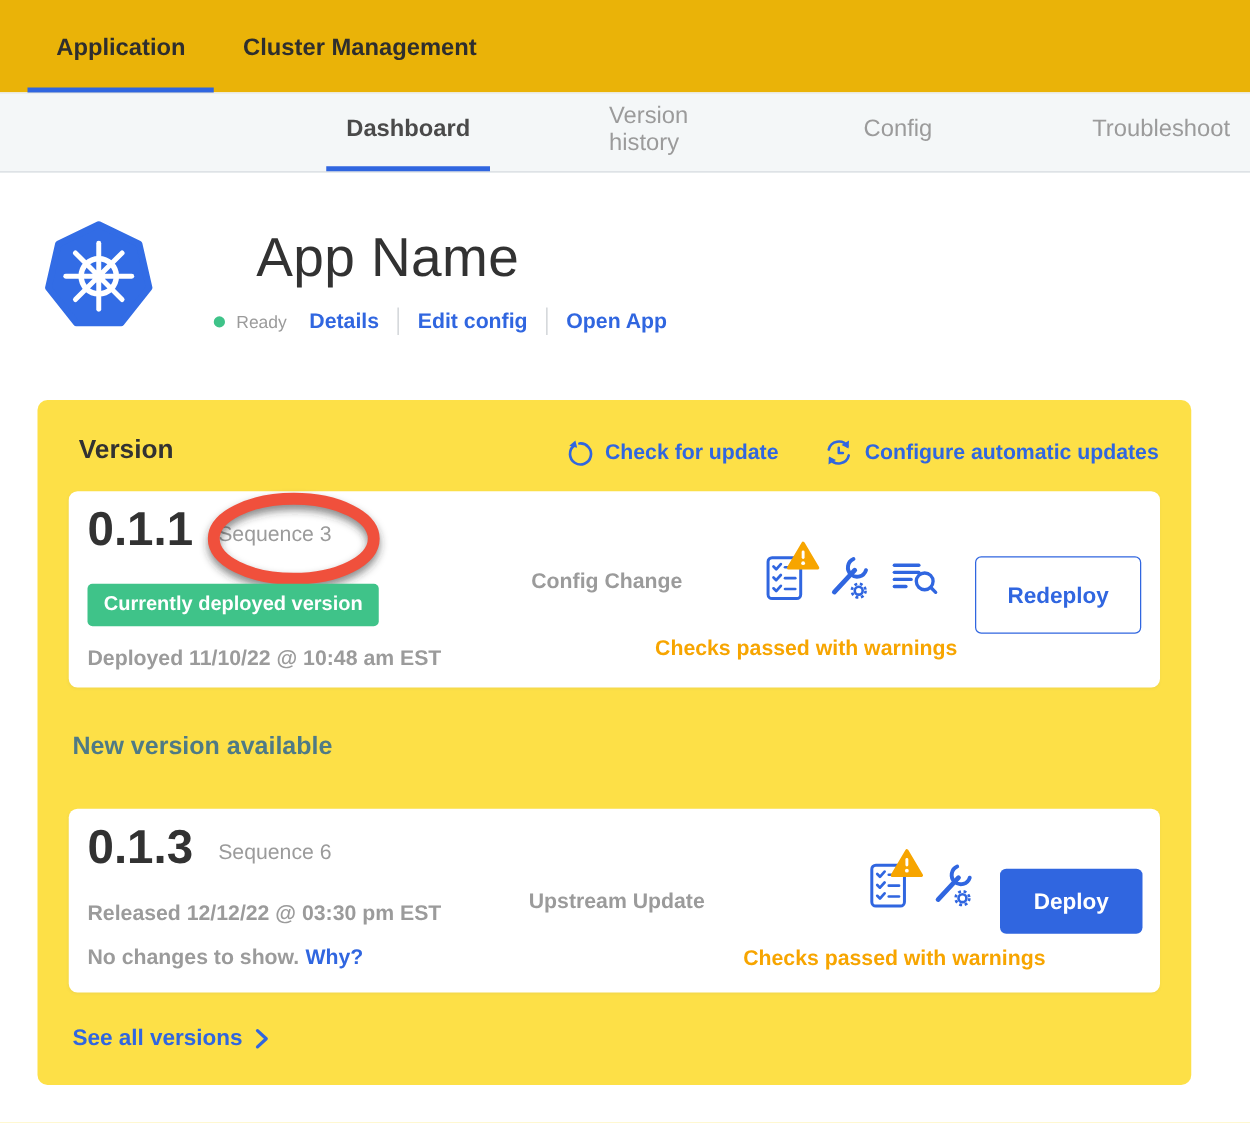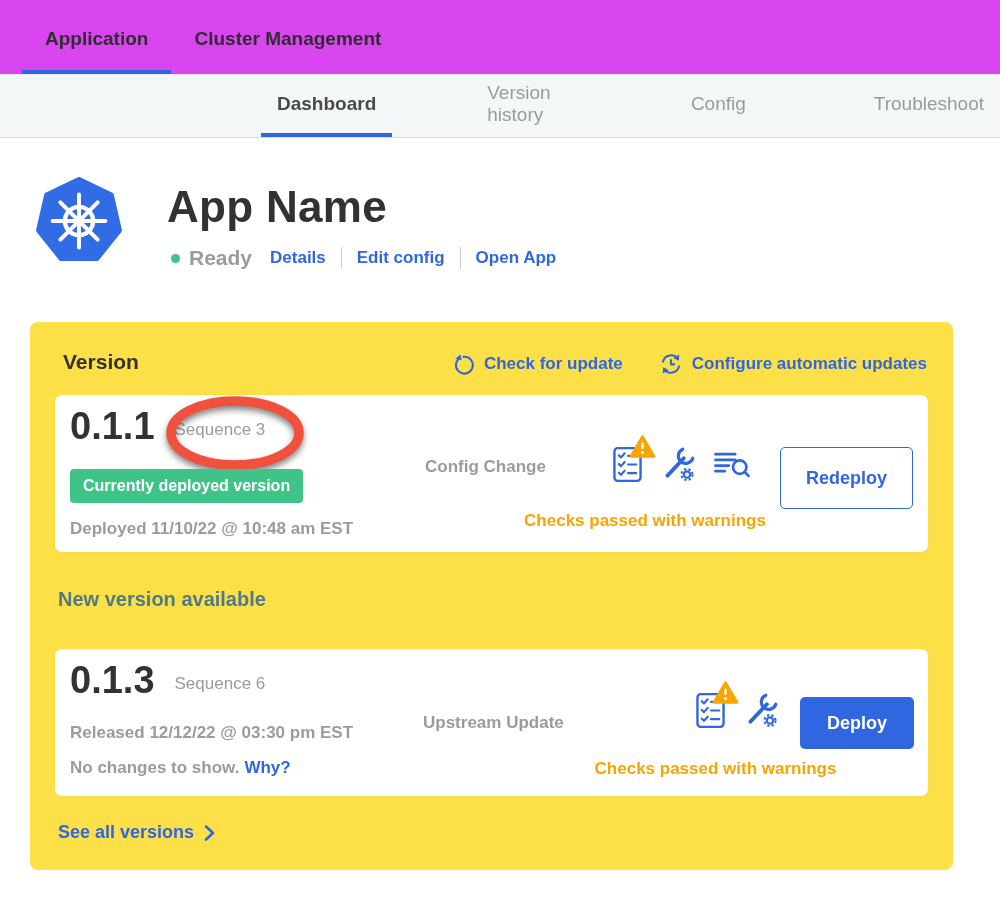--- a/index.html
+++ b/index.html
@@ -1,41 +1,41 @@
 <!DOCTYPE html>
 <html><head>
 <meta charset="utf-8">
 <style>
   * { margin:0; padding:0; box-sizing:border-box; }
   html,body { width:1000px; height:898px; background:#fff; overflow:hidden;
     font-family:"Liberation Sans","DejaVu Sans",sans-serif; }
 
   
-  .topnav { display:flex; align-items:flex-end; padding:0 0 0 22px; height:74px; background:#d946ef;text-align:center; }
+  .topnav { display:flex; align-items:flex-end; padding:0 0 0 22px; height:74px; background:#eab308;text-align:center; }
   .topnav .tab { padding:0 23px 20px; font-size:19px; font-weight:700; color:#2e2e2e;
     cursor:pointer; border-bottom:4px solid transparent; }
   .topnav .tab.active { border-bottom-color:#3066e0; }
 
   
   .subnav { height:64px; background:#f4f7f8; border-top:1px solid #e7ebed;
     border-bottom:1px solid #d6dcdf; display:flex; padding-left:261px; }
   .subnav .tab { font-size:19px; color:#9b9b9b; font-weight:500; cursor:pointer;
     display:flex; align-items:center; border-bottom:4px solid transparent; padding:0 16px; }
   .subnav .tab.active { color:#4a4a4a; font-weight:700; border-bottom-color:#3066e0; }
   .subnav .tab + .tab { margin-left:79px; }
   .subnav .tab.m96 { margin-left:96px; }
 
   
   .app-header { display:flex; margin:38px 0 0 35px; }
   .app-logo { width:88px; height:90px; flex:0 0 auto; }
   .app-head-right { margin-left:44px; padding-top:6px; }
-  .app-title { font-size:44px; font-weight:700; color:#323232; letter-spacing:.3px; }
+  .app-title { font-size:44px; font-weight:400; color:#323232; letter-spacing:.3px;margin-left:38px; }
   .status-row { display:flex; align-items:center; margin-top:14px; }
   .status-dot { width:9px; height:9px; border-radius:50%; background:#3fc389; margin:0 9px 0 4px; }
-  .status-text { font-size:21px; font-weight:700; color:#9b9b9b; margin-right:18px; }
+  .status-text { font-size:14px; font-weight:400; color:#9b9b9b; margin-right:18px; }
   .hlink { font-size:17px; font-weight:700; color:#3066e0; cursor:pointer; text-decoration:none; }
   .hdivider { width:1px; height:22px; background:#c9cdd1; margin:0 15px; }
 
   
   .panel { position:relative; width:923px; height:548px; margin:52px 0 0 30px;
     background:#fde047; border-radius:8px; }
   .panel-heading { position:absolute; left:33px; top:28px; font-size:21px; font-weight:700; color:#323232; }
   .panel-actions { position:absolute; right:26px; top:30px; display:flex; align-items:center; }
   .panel-link { display:flex; align-items:center; font-size:17px; font-weight:700;
     color:#3066e0; cursor:pointer; }

